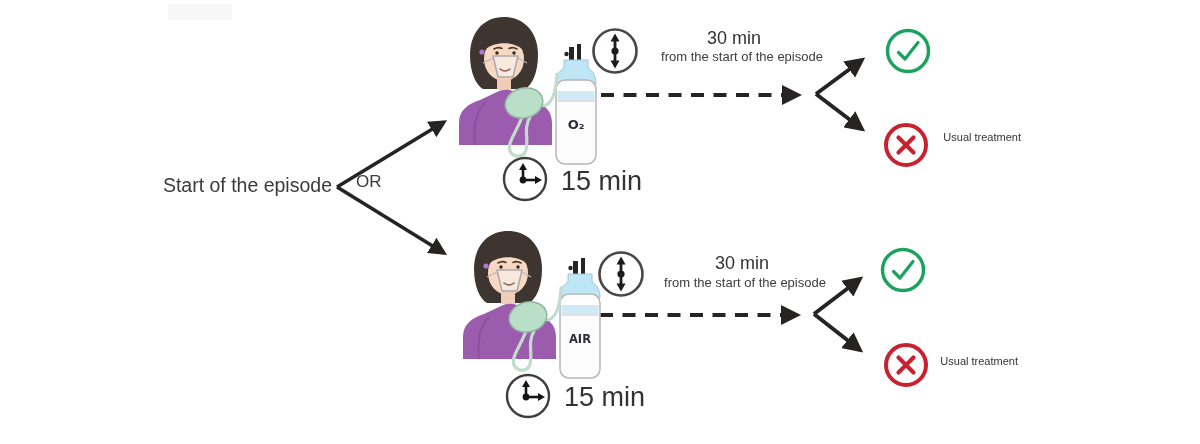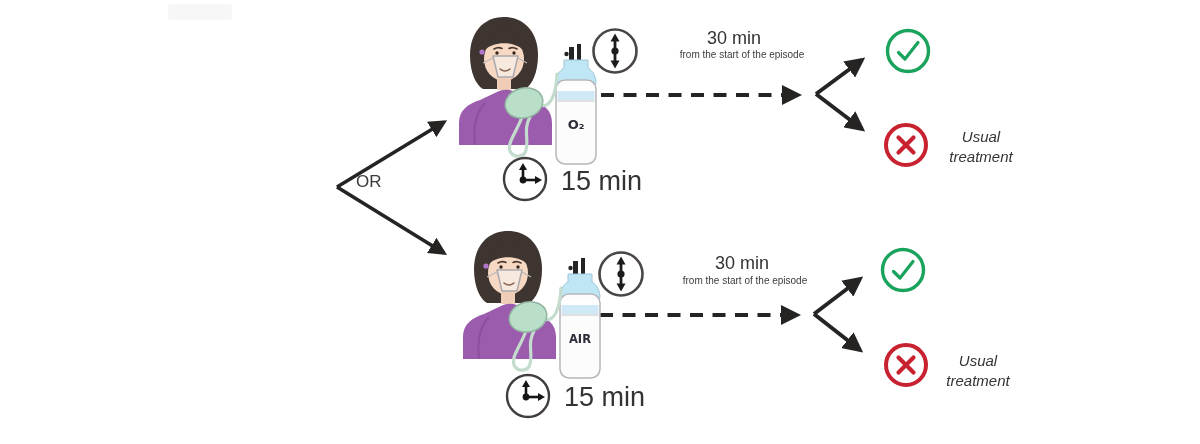--- a/index.html
+++ b/index.html
@@ -7,23 +7,23 @@
     position:relative;width:1200px;height:444px;background:#ffffff;
     overflow:hidden;font-family:"Liberation Sans",sans-serif;color:#3b3b3b;
   }
   .abs{position:absolute;}
   .watermark-remnant{left:168px;top:4px;width:64px;height:16px;background:#f7f7f7;border-radius:2px;}
   .start-label{left:130px;top:174px;width:202px;text-align:right;font-size:19.5px;}
   .or-label{left:356px;top:172px;font-size:17px;}
   .overlay{left:0;top:0;pointer-events:none;}
   .icon{display:block;}
   .duration-value{width:120px;text-align:center;font-size:18px;color:#343232;}
-  .duration-caption{width:200px;text-align:center;font-size:10px;color:#3e3c3c;}
+  .duration-caption{width:200px;text-align:center;font-size:13px;color:#3e3c3c;}
   .session-length{font-size:27px;line-height:26px;color:#343232;}
-  .usual-label{width:80px;text-align:center;font-size:15px;line-height:20px;color:#363434;font-style:italic;}
+  .usual-label{width:80px;text-align:right;font-size:11px;line-height:20px;color:#363434;}
   .tank-label{font-family:"DejaVu Sans",sans-serif;font-weight:bold;font-size:13px;fill:#2e2e3a;text-anchor:middle;}
 </style>
 </head>
 <body>
 
 <div class="canvas">
 
   <svg width="0" height="0" style="position:absolute" aria-hidden="true">
     <defs>
       <marker id="ah" viewBox="0 0 10 10" refX="8" refY="5" markerWidth="5" markerHeight="5" orient="auto">
@@ -63,20 +63,21 @@
         <path d="M88,95 C99,99 104,83 105,64" stroke="#c3dccd" stroke-width="3.2" fill="none" stroke-linecap="round"></path>
         <path d="M70,107 C64,123 55,133 58,141 C61,148 72,148 74,140 C77,129 71,119 78,107" stroke="#c3dccd" stroke-width="3.2" fill="none" stroke-linecap="round"></path>
 
         <ellipse cx="72" cy="93" rx="19" ry="15" transform="rotate(-14 72 93)" fill="#b9dfc8" stroke="#92b4a0" stroke-width="1.5"></ellipse>
       </symbol>
     </defs>
   </svg>
 
   <div class="abs watermark-remnant"></div>
 
+  <div class="abs start-label">Start of the episode</div>
   <div class="abs or-label">OR</div>
 
   <svg class="abs overlay" width="1200" height="444">
     <g stroke="#262323" stroke-width="3.6" fill="none">
       <path d="M337,187 L444,122" marker-end="url(#ah)"></path>
       <path d="M337,187 L444,253" marker-end="url(#ah)"></path>
     </g>
     <g stroke="#262323" stroke-width="4" fill="none">
       <path d="M601,95 L798,95" stroke-dasharray="13 9.5" marker-end="url(#ah)"></path>
     </g>

